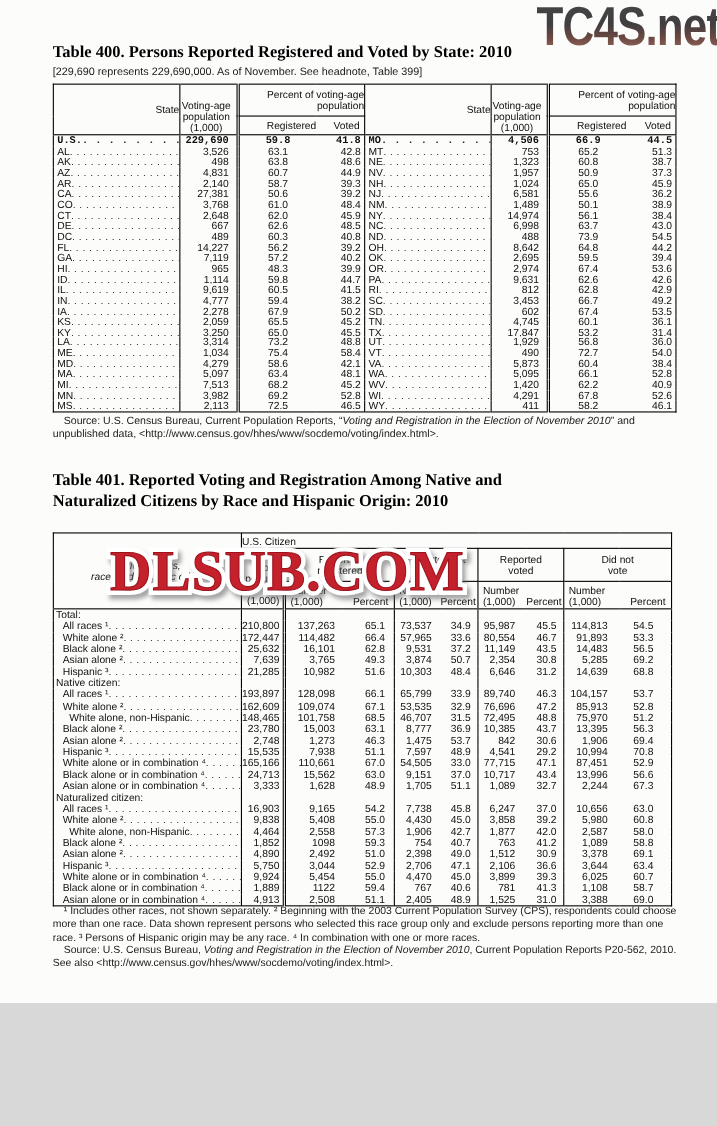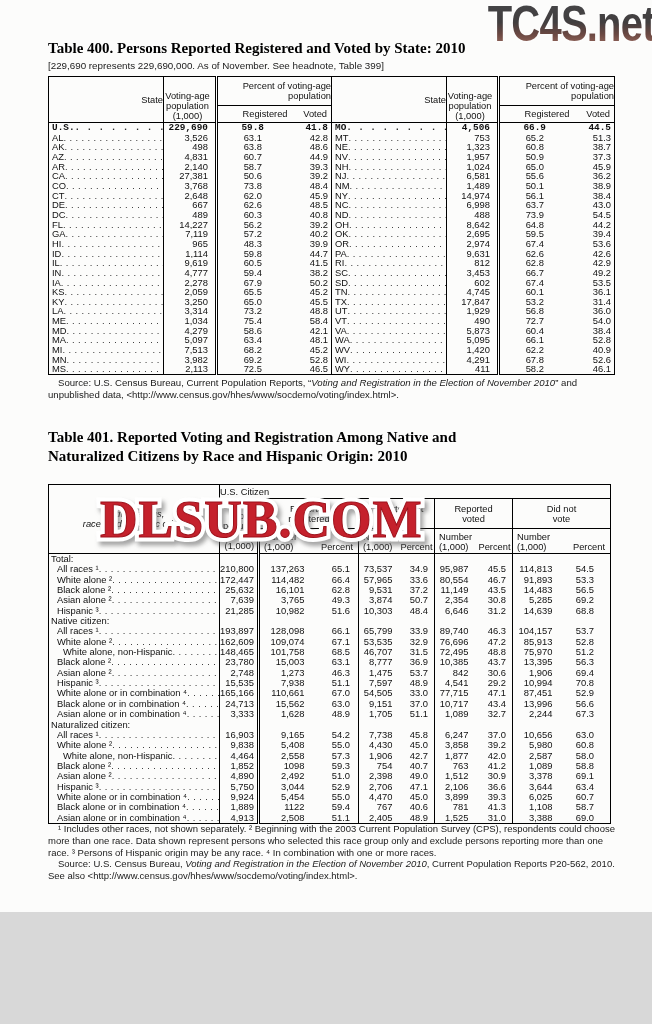--- a/index.html
+++ b/index.html
@@ -257,21 +257,21 @@
           <td class="votv">36.2</td>
         </tr>
         <tr>
           <td class="st b-r">
             <div class="lw">
               <span class="lbl">CO</span>
               <span class="leader"></span>
             </div>
           </td>
           <td class="num b-rd">3,768</td>
-          <td class="regv">73.8</td>
+          <td class="regv">61.0</td>
           <td class="votv b-r">48.4</td>
           <td class="st b-r">
             <div class="lw">
               <span class="lbl">NM</span>
               <span class="leader"></span>
             </div>
           </td>
           <td class="num b-rd">1,489</td>
           <td class="regv">50.1</td>
           <td class="votv">38.9</td>

